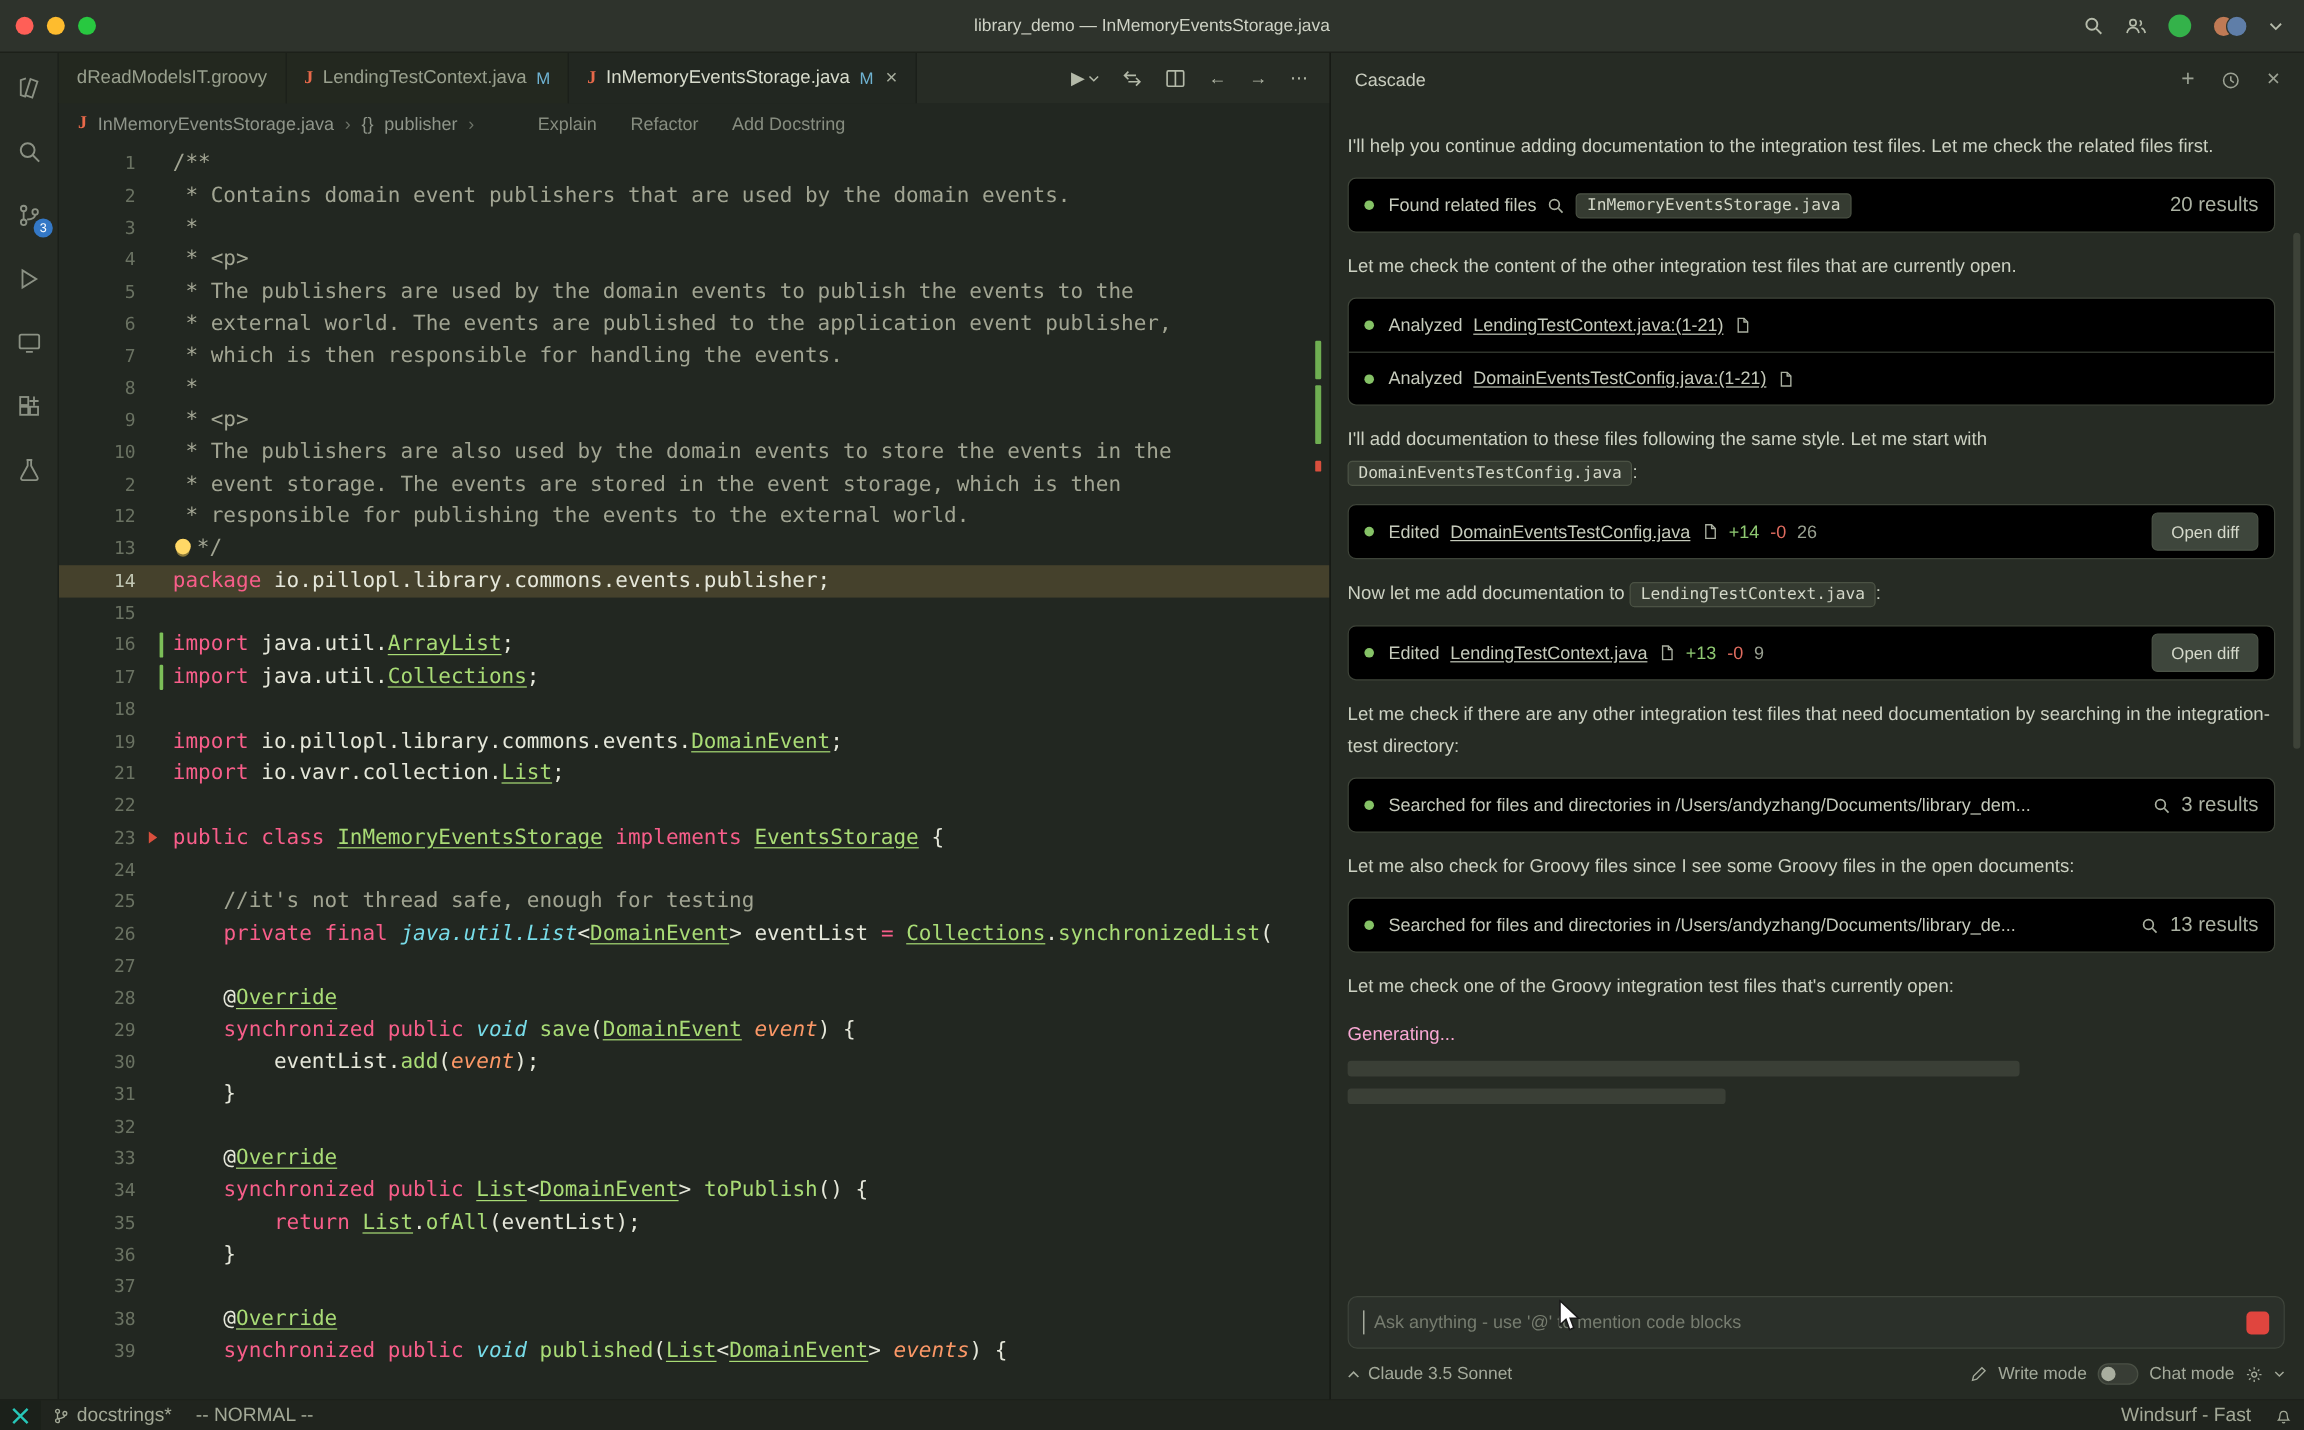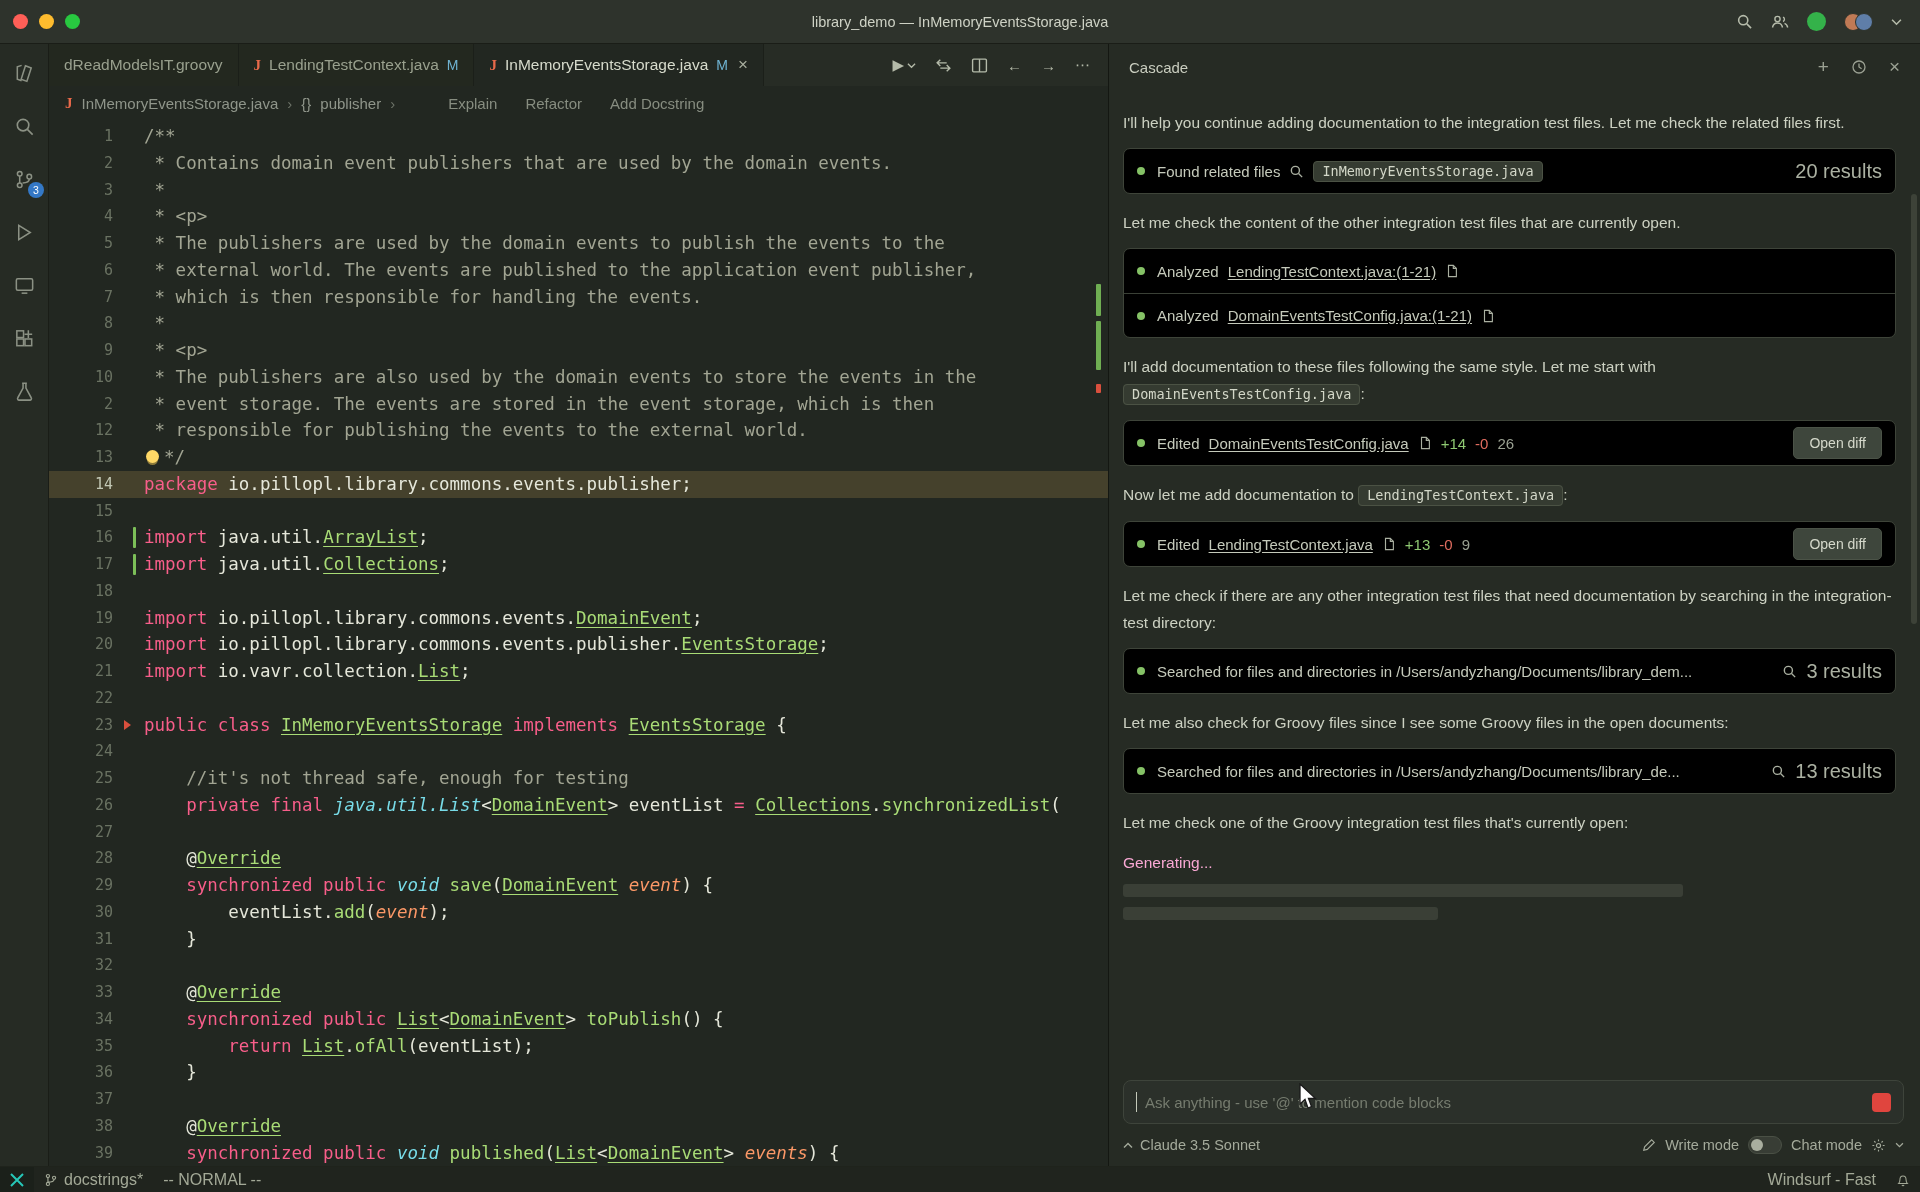--- a/index.html
+++ b/index.html
@@ -80,21 +80,21 @@
   .chip{background:#353b31;border:1px solid #4b5244;border-radius:4px;padding:1px 8px 2px;
     font-family:"DejaVu Sans Mono",monospace;font-size:13.5px;color:#d3d7c8;white-space:nowrap}
   .card{background:#000000;border:1px solid #3e4439;border-radius:7px;margin:4px 0 15px}
   .card-row{display:flex;align-items:center;gap:9px;height:44px;padding:0 13px;font-size:15px;color:#c5cabb}
   .card-row + .card-row{border-top:1px solid #3a4036}
   .dot{width:8px;height:8px;border-radius:50%;background:#85c266;flex:none;margin-right:3px}
   .row-link{text-decoration:underline;text-underline-offset:2px;cursor:pointer;color:#c5cabb;white-space:nowrap}
   .row-icon{color:#aab0a1;display:flex;align-items:center}
   .plus{color:#8fc972}.minus{color:#e06c5f}.cnt{color:#99a091}
   .spacer{flex:1}
-  .row-right{color:#abb1a2;font-size:20px;white-space:nowrap}
+  .row-right{color:#abb1a2;font-size:17px;white-space:nowrap}
   .open-diff{background:#3e463c;border:1px solid #4b5347;color:#d5d9cb;font-size:14px;
     border-radius:5px;padding:7px 15px;margin-left:10px;cursor:pointer;font-family:"Liberation Sans",sans-serif}
   .generating{color:#f9a8d4;margin:18px 0 12px}
   .skel{height:13px;border-radius:3px;background:#3a3f36}
   .skel1{width:560px;margin-bottom:10px}.skel2{width:315px}
   .panel-scrollbar{position:absolute;right:3px;top:150px;width:6px;height:430px;border-radius:3px;background:#3d4238}
 
   .input-box{flex:none;margin:6px 16px 6px 14px;height:44px;background:#2b302a;border:1px solid #3e443b;
     border-radius:8px;display:flex;align-items:center;padding:0 12px;gap:8px}
   .caret{width:1px;height:20px;background:#c4c9ba;flex:none}
@@ -279,21 +279,20 @@
             <div class="code-line"><span class="gutter">10</span><span class="code-text"><span class="tk-c"> * The publishers are also used by the domain events to store the events in the</span></span></div>
             <div class="code-line"><span class="gutter">2</span><span class="code-text"><span class="tk-c"> * event storage. The events are stored in the event storage, which is then</span></span></div>
             <div class="code-line"><span class="gutter">12</span><span class="code-text"><span class="tk-c"> * responsible for publishing the events to the external world.</span></span></div>
             <div class="code-line"><span class="gutter">13</span><span class="code-text"><span class="bulb"></span><span class="tk-c">*/</span></span></div>
             <div class="code-line hl"><span class="gutter">14</span><span class="code-text"><span class="tk-k">package</span><span class="tk-p"> io.pillopl.library.commons.events.publisher;</span></span></div>
             <div class="code-line"><span class="gutter">15</span><span class="code-text"></span></div>
             <div class="code-line"><span class="gutter">16<span class="git-added"></span></span><span class="code-text"><span class="tk-k">import</span><span class="tk-p"> java.util.</span><span class="tk-t">ArrayList</span><span class="tk-p">;</span></span></div>
             <div class="code-line"><span class="gutter">17<span class="git-added"></span></span><span class="code-text"><span class="tk-k">import</span><span class="tk-p"> java.util.</span><span class="tk-t">Collections</span><span class="tk-p">;</span></span></div>
             <div class="code-line"><span class="gutter">18</span><span class="code-text"></span></div>
             <div class="code-line"><span class="gutter">19</span><span class="code-text"><span class="tk-k">import</span><span class="tk-p"> io.pillopl.library.commons.events.</span><span class="tk-t">DomainEvent</span><span class="tk-p">;</span></span></div>
-            <div class="code-line"><span class="gutter">20</span><span class="code-text"><span class="tk-k">import</span><span class="tk-p"> io.pillopl.library.commons.events.publisher.</span><span class="tk-t">EventsStorage</span><span class="tk-p">;</span></span></div>
             <div class="code-line"><span class="gutter">21</span><span class="code-text"><span class="tk-k">import</span><span class="tk-p"> io.vavr.collection.</span><span class="tk-t">List</span><span class="tk-p">;</span></span></div>
             <div class="code-line"><span class="gutter">22</span><span class="code-text"></span></div>
             <div class="code-line"><span class="gutter">23<span class="red-arrow"></span></span><span class="code-text"><span class="tk-k">public class </span><span class="tk-t">InMemoryEventsStorage</span><span class="tk-k"> implements </span><span class="tk-t">EventsStorage</span><span class="tk-p"> {</span></span></div>
             <div class="code-line"><span class="gutter">24</span><span class="code-text"></span></div>
             <div class="code-line"><span class="gutter">25</span><span class="code-text"><span class="tk-p">    </span><span class="tk-c">//it's not thread safe, enough for testing</span></span></div>
             <div class="code-line"><span class="gutter">26</span><span class="code-text"><span class="tk-p">    </span><span class="tk-k">private final </span><span class="tk-b">java.util.List</span><span class="tk-p">&lt;</span><span class="tk-t">DomainEvent</span><span class="tk-p">&gt; eventList </span><span class="tk-k">=</span><span class="tk-p"> </span><span class="tk-t">Collections</span><span class="tk-p">.</span><span class="tk-g">synchronizedList</span><span class="tk-p">(</span></span></div>
             <div class="code-line"><span class="gutter">27</span><span class="code-text"></span></div>
             <div class="code-line"><span class="gutter">28</span><span class="code-text"><span class="tk-p">    @</span><span class="tk-t">Override</span></span></div>
             <div class="code-line"><span class="gutter">29</span><span class="code-text"><span class="tk-p">    </span><span class="tk-k">synchronized public </span><span class="tk-b">void</span><span class="tk-p"> </span><span class="tk-g">save</span><span class="tk-p">(</span><span class="tk-t">DomainEvent</span><span class="tk-o"> event</span><span class="tk-p">) {</span></span></div>
             <div class="code-line"><span class="gutter">30</span><span class="code-text"><span class="tk-p">        eventList.</span><span class="tk-g">add</span><span class="tk-p">(</span><span class="tk-o">event</span><span class="tk-p">);</span></span></div>

